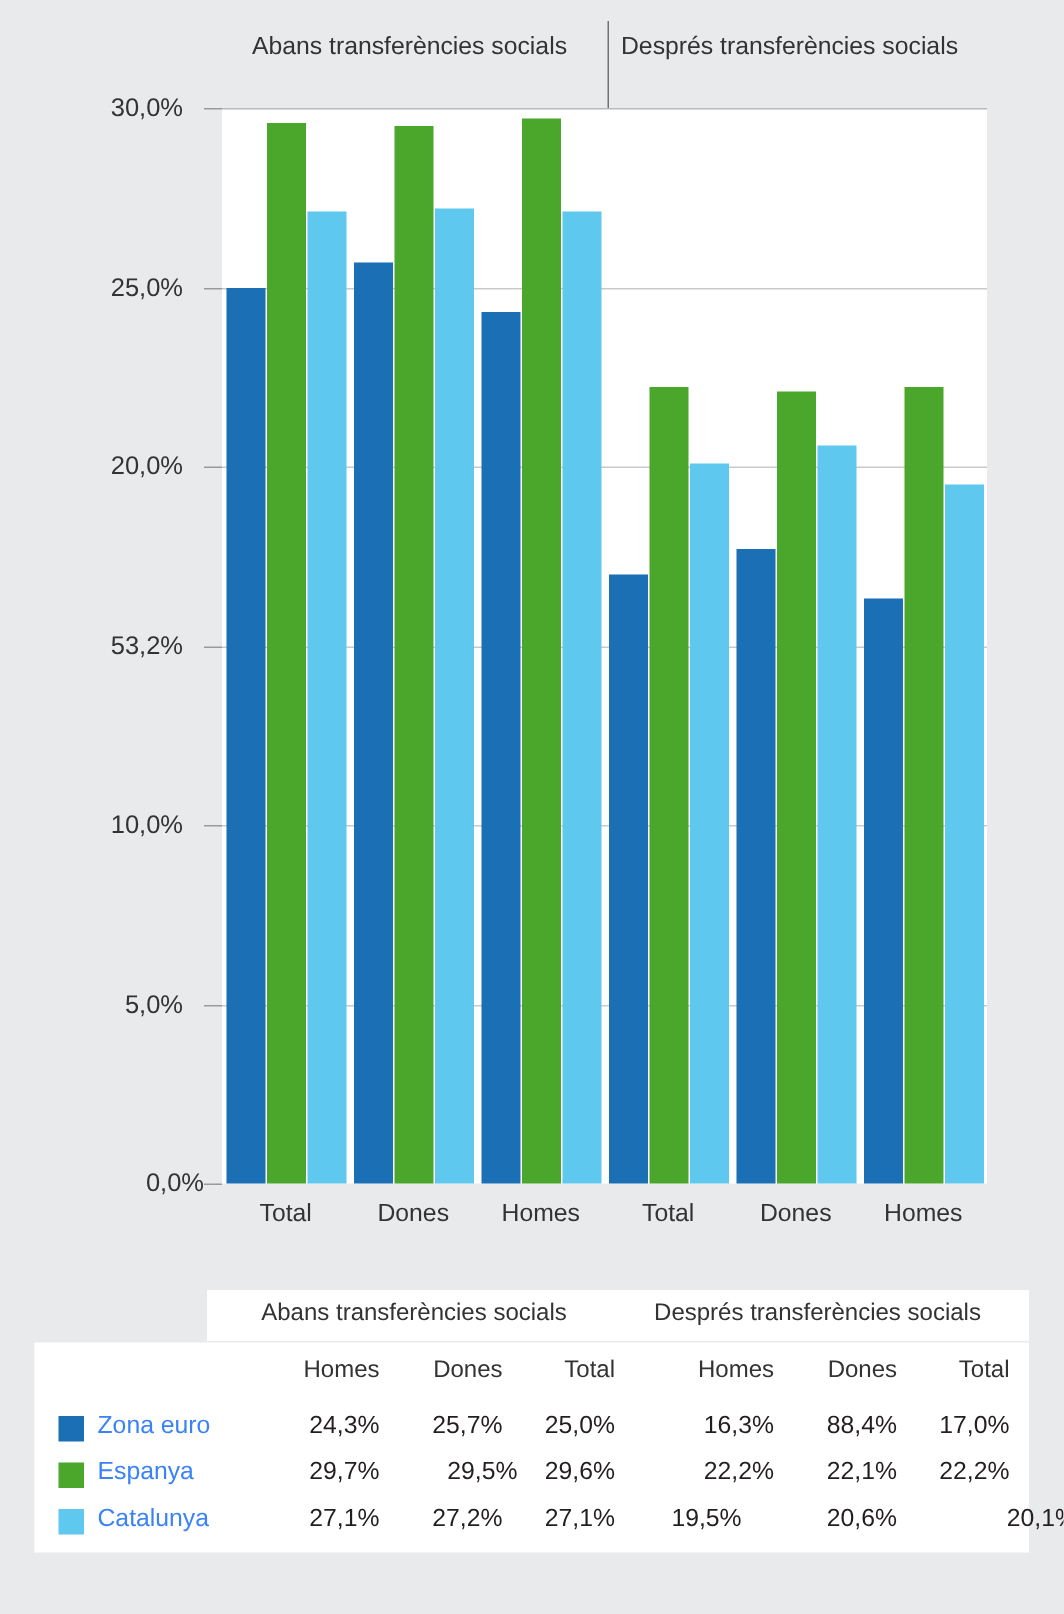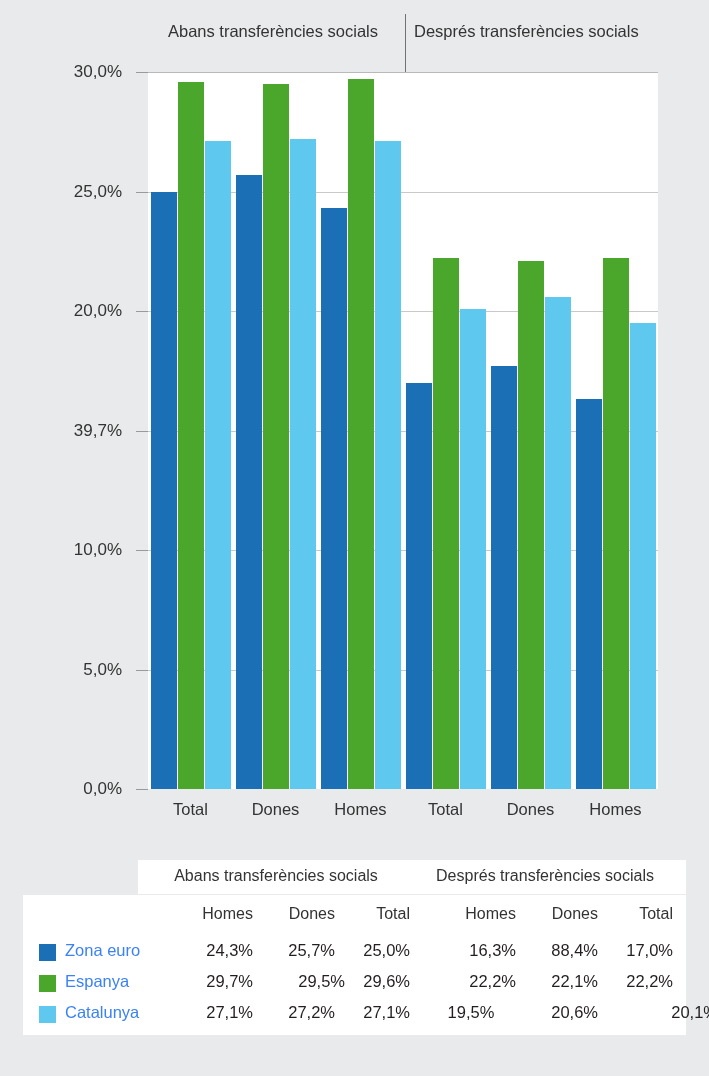--- a/index.html
+++ b/index.html
@@ -61,27 +61,27 @@
 </div>
 <div class="gh-divider"></div>
 
 <div class="yaxis" id="yaxis">
     <div class="ytick-label" style="top: 72px; right: 26px;">30,0%</div>
     <div class="ytick-mark" style="top: 72px; left: 136px;"></div>
     <div class="ytick-label" style="top: 191.5px; right: 26px;">25,0%</div>
     <div class="ytick-mark" style="top: 191.5px; left: 136px;"></div>
     <div class="ytick-label" style="top: 311px; right: 26px;">20,0%</div>
     <div class="ytick-mark" style="top: 311px; left: 136px;"></div>
-    <div class="ytick-label" style="top: 430.5px; right: 26px;">39,7%</div>
+    <div class="ytick-label" style="top: 430.5px; right: 26px;">53,2%</div>
     <div class="ytick-mark" style="top: 430.5px; left: 136px;"></div>
     <div class="ytick-label" style="top: 550px; right: 26px;">10,0%</div>
     <div class="ytick-mark" style="top: 550px; left: 136px;"></div>
     <div class="ytick-label" style="top: 669.5px; right: 26px;">5,0%</div>
     <div class="ytick-mark" style="top: 669.5px; left: 136px;"></div>
-    <div class="ytick-label" style="top: 789px; right: 26px;">0,0%</div>
+    <div class="ytick-label" style="top: 789px; right: 12px;">0,0%</div>
     <div class="ytick-mark" style="top: 789px; left: 136px;"></div>
   </div>
 
 <div class="chart" id="plot">
     <div class="gridline top" style="top: 0px;"></div>
     <div class="gridline" style="top: 119.5px;"></div>
     <div class="gridline" style="top: 239px;"></div>
     <div class="gridline" style="top: 358.5px;"></div>
     <div class="gridline" style="top: 478px;"></div>
     <div class="gridline" style="top: 597.5px;"></div>

